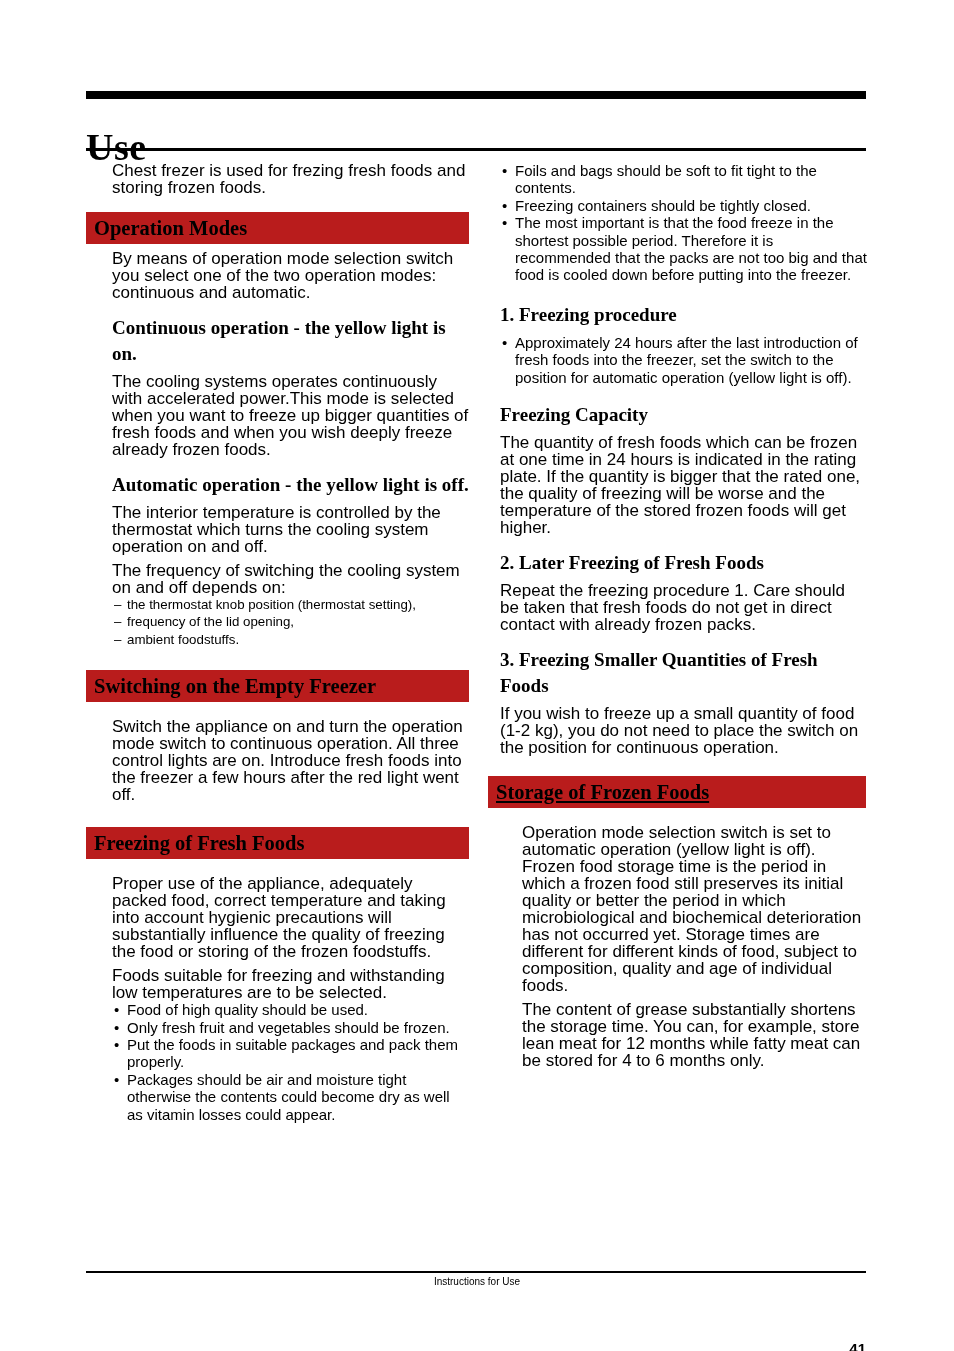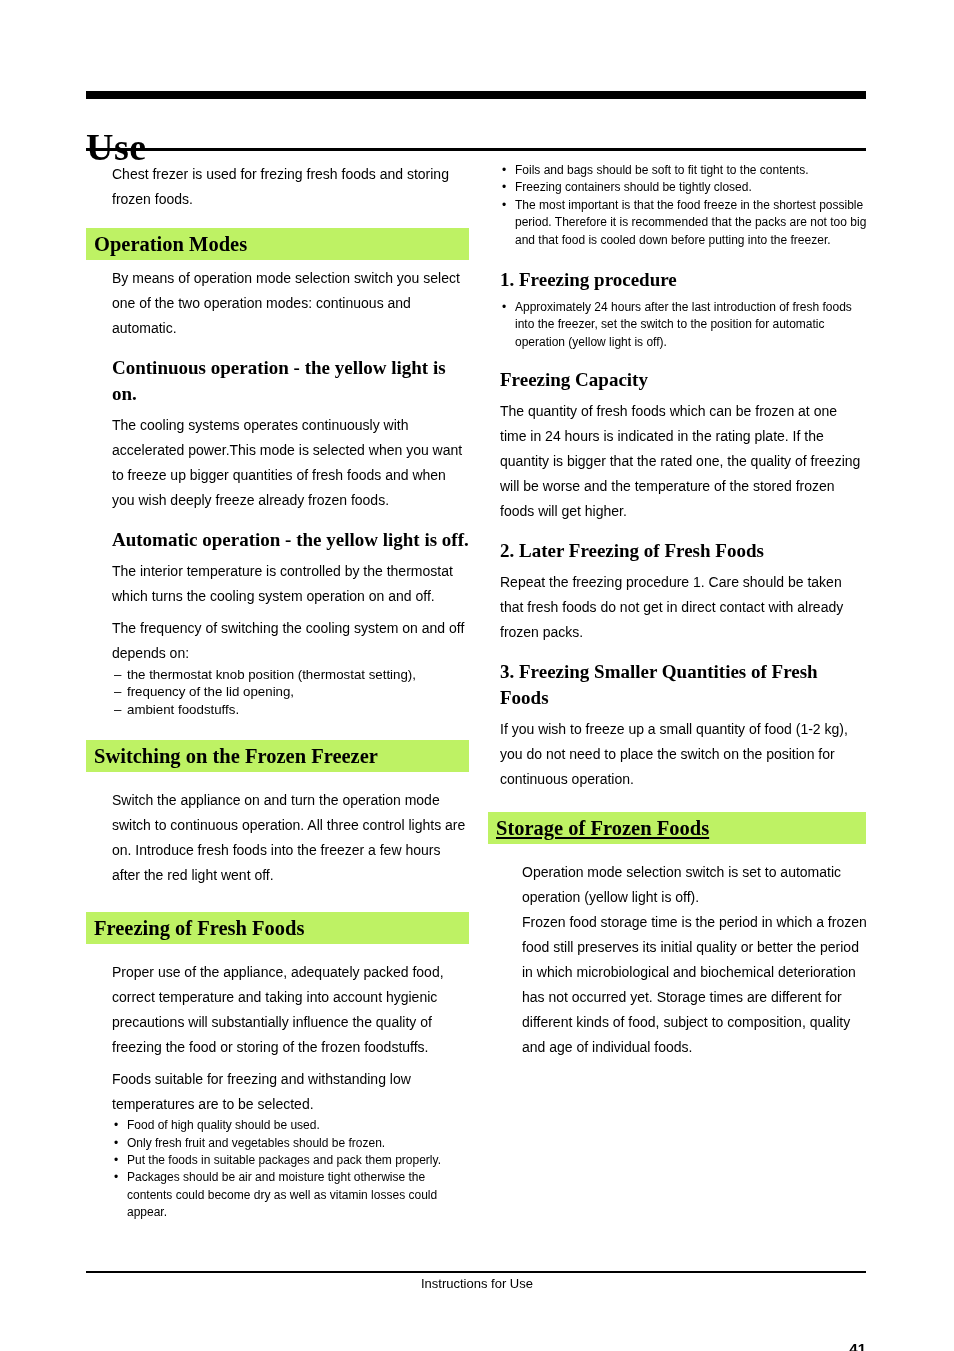--- a/index.html
+++ b/index.html
@@ -54,52 +54,52 @@
     top: 162px;
     width: 383px;
   }
   .col-right {
     position: absolute;
     left: 500px;
     top: 162px;
     width: 367px;
   }
   .band {
-    background: #bef264;
+    background: #b91c1c;
     font-family: "Liberation Serif", serif;
     font-weight: bold;
     font-size: 20.5px;
     line-height: 26px;
     padding: 3px 0 3px 8px;
     margin: 0 0 6px 0;
   }
   .band.first { margin-top: 16px; }
   .h3 {
     font-family: "Liberation Serif", serif;
     font-weight: bold;
     font-size: 19px;
     line-height: 26px;
     margin: 14px 0 6px 0;
   }
   .h3.tight { margin-top: 16px; }
   p.body {
-    font-size: 14px;
-    line-height: 25px;
+    font-size: 17px;
+    line-height: 17px;
     margin: 0 0 0 0;
   }
   p.body + p.body { margin-top: 7px; }
   .indent { padding-left: 26px; }
   .indent-r { padding-left: 22px; }
   ul.bullets {
     list-style: none;
     margin: 0;
     padding: 0;
   }
   ul.bullets li {
-    font-size: 12px;
+    font-size: 15px;
     line-height: 17.4px;
     position: relative;
     padding-left: 15px;
     margin: 0;
   }
   ul.bullets li::before {
     content: "\2022";
     position: absolute;
     left: 2px;
     top: 0;
@@ -129,21 +129,21 @@
     width: 780px;
     height: 2px;
     background: #000;
   }
   .footer-center {
     position: absolute;
     left: 0;
     top: 1276px;
     width: 954px;
     text-align: center;
-    font-size: 13px;
+    font-size: 10px;
   }
   .footer-page {
     position: absolute;
     left: 820px;
     top: 1340px;
     width: 46px;
     text-align: right;
     font-size: 15px;
     font-weight: bold;
   }
@@ -173,21 +173,21 @@
       <p class="body">The interior temperature is controlled by the thermostat which turns the cooling system operation on and off.</p>
       <p class="body">The frequency of switching the cooling system on and off depends on:</p>
       <ul class="dashes">
         <li>the thermostat knob position (thermostat setting),</li>
         <li>frequency of the lid opening,</li>
         <li>ambient foodstuffs.</li>
       </ul>
     </div>
 
     <div style="height:22px"></div>
-    <div class="band">Switching on the Frozen Freezer</div>
+    <div class="band">Switching on the Empty Freezer</div>
     <div class="spacer-10"></div>
     <p class="body indent">Switch the appliance on and turn the operation mode switch to continuous operation. All three control lights are on. Introduce fresh foods into the freezer a few hours after the red light went off.</p>
 
     <div style="height:24px"></div>
     <div class="band">Freezing of Fresh Foods</div>
     <div class="spacer-10"></div>
     <div class="indent">
       <p class="body">Proper use of the appliance, adequately packed food, correct temperature and taking into account hygienic precautions will substantially influence the quality of freezing the food or storing of the frozen foodstuffs.</p>
       <p class="body">Foods suitable for freezing and withstanding low temperatures are to be selected.</p>
       <ul class="bullets">
@@ -221,19 +221,20 @@
     <div class="h3">3. Freezing Smaller Quantities of Fresh Foods</div>
     <p class="body">If you wish to freeze up a small quantity of food (1-2 kg), you do not need to place the switch on the position for continuous operation.</p>
 
     <div style="height:20px"></div>
     <div class="band" style="margin-left:-12px; width:378px; box-sizing:border-box;text-decoration:underline;">Storage of Frozen Foods</div>
     <div class="spacer-10"></div>
     <p class="body indent-r">Operation mode selection switch is set to automatic operation (yellow light is off).</p>
 
     <div class="indent-r">
       <p class="body">Frozen food storage time is the period in which a frozen food still preserves its initial quality or better the period in which microbiological and biochemical deterioration has not occurred yet. Storage times are different for different kinds of food, subject to composition, quality and age of individual foods.</p>
+      <p class="body">The content of grease substantially shortens the storage time. You can, for example, store lean meat for 12 months while fatty meat can be stored for 4 to 6 months only.</p>
     </div>
   </div>
 
   <div class="footer-rule"></div>
   <div class="footer-center">Instructions for Use</div>
   <div class="footer-page">41</div>
 </div>
 
 </body></html>

